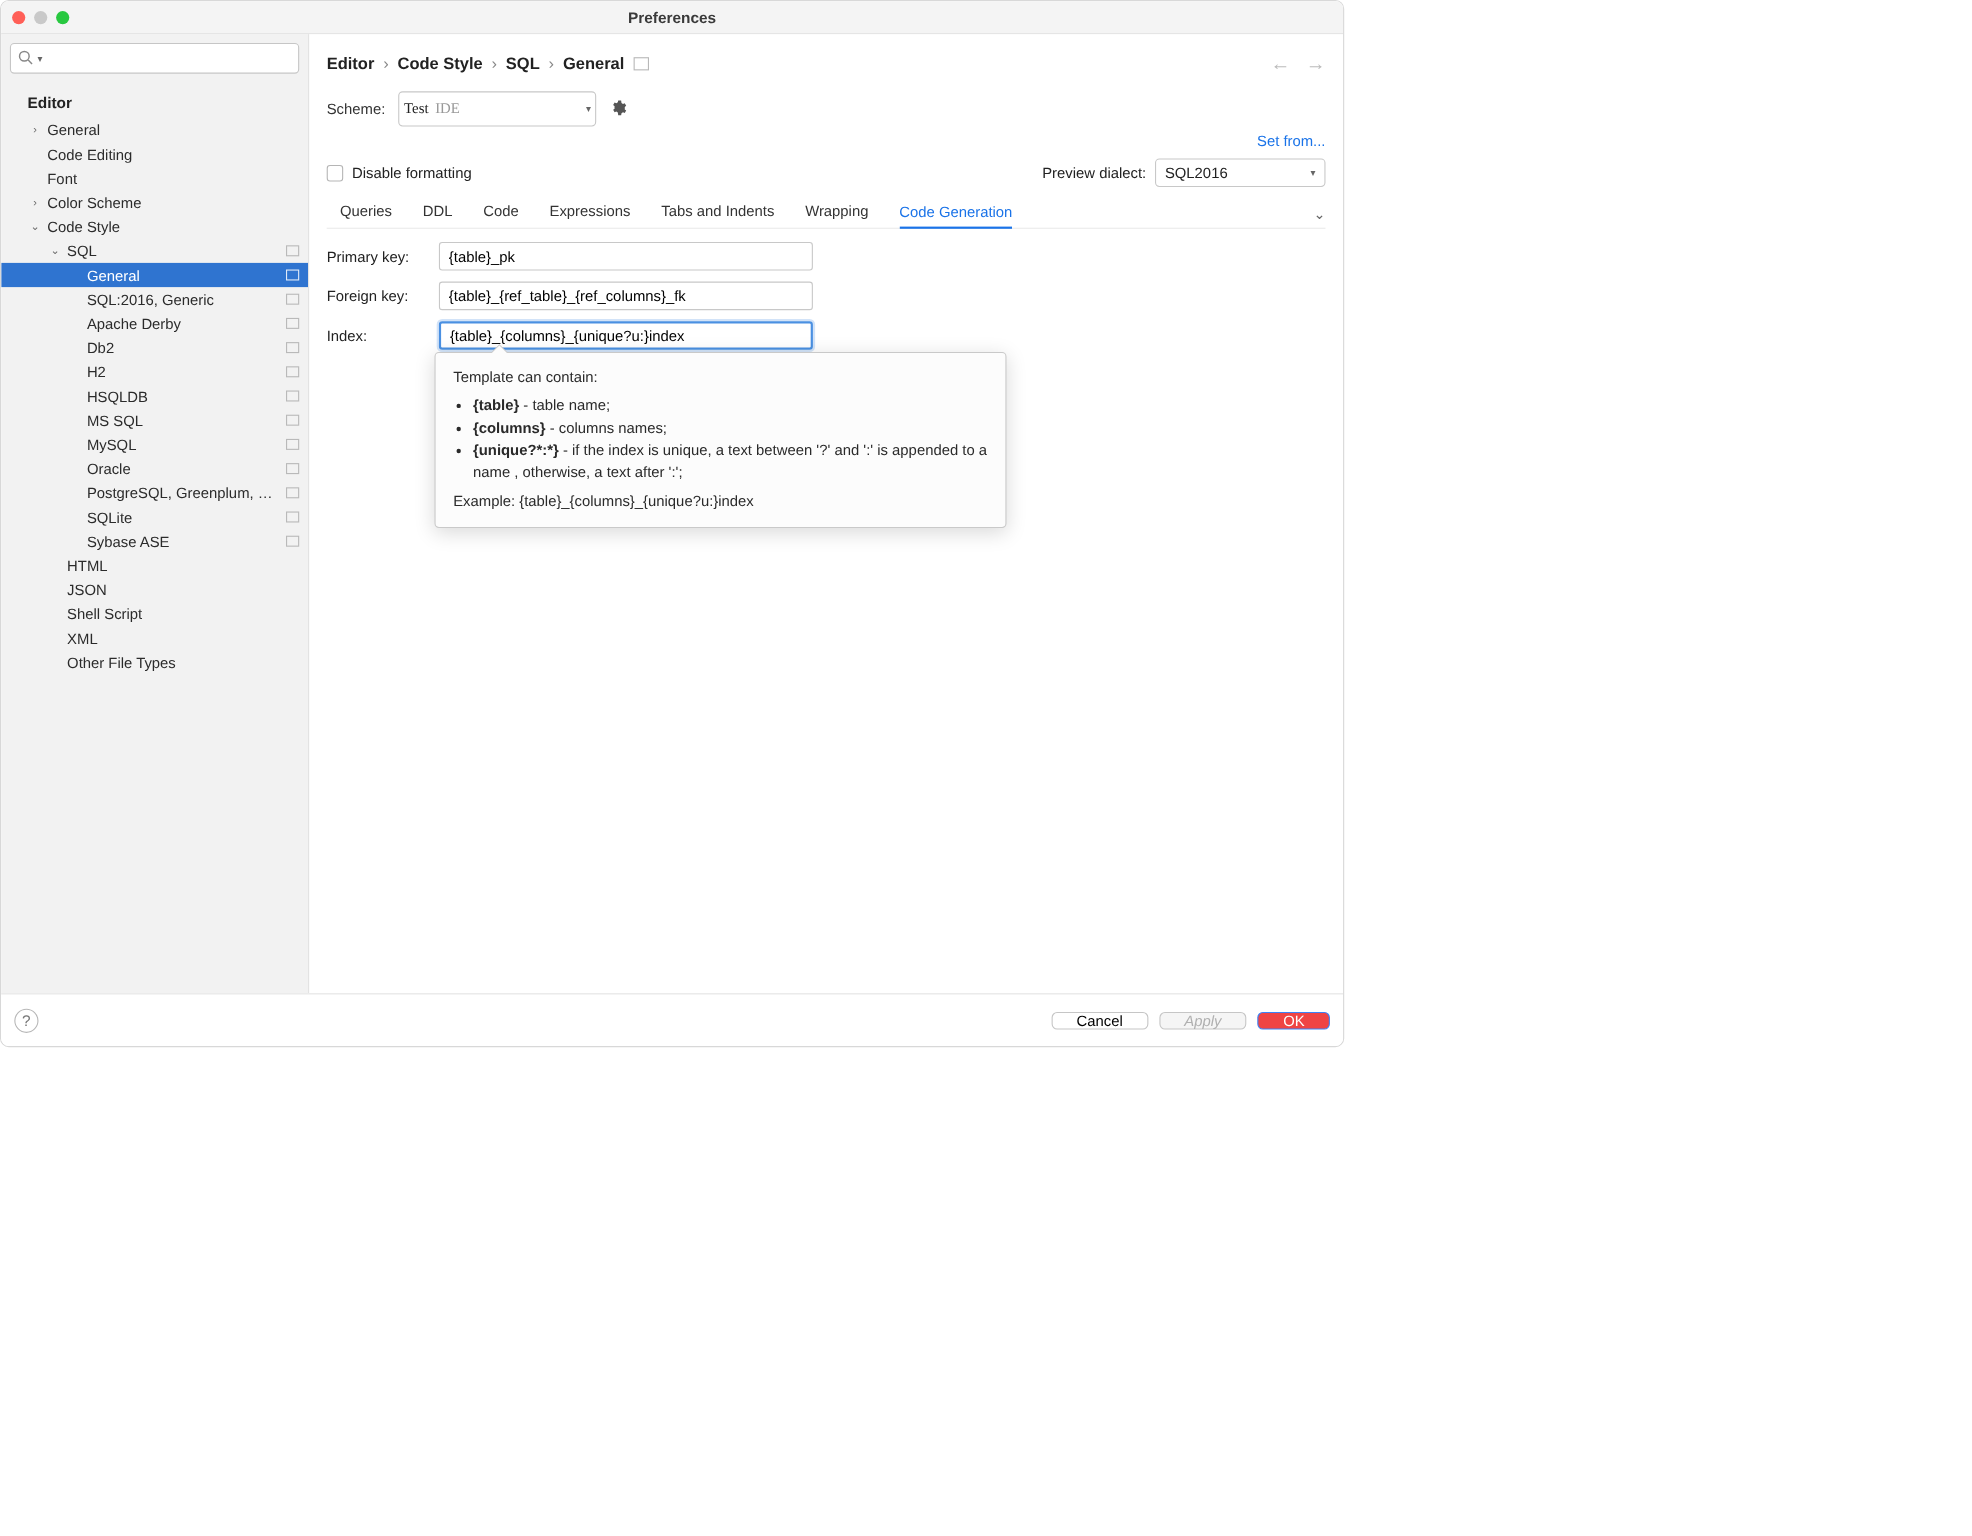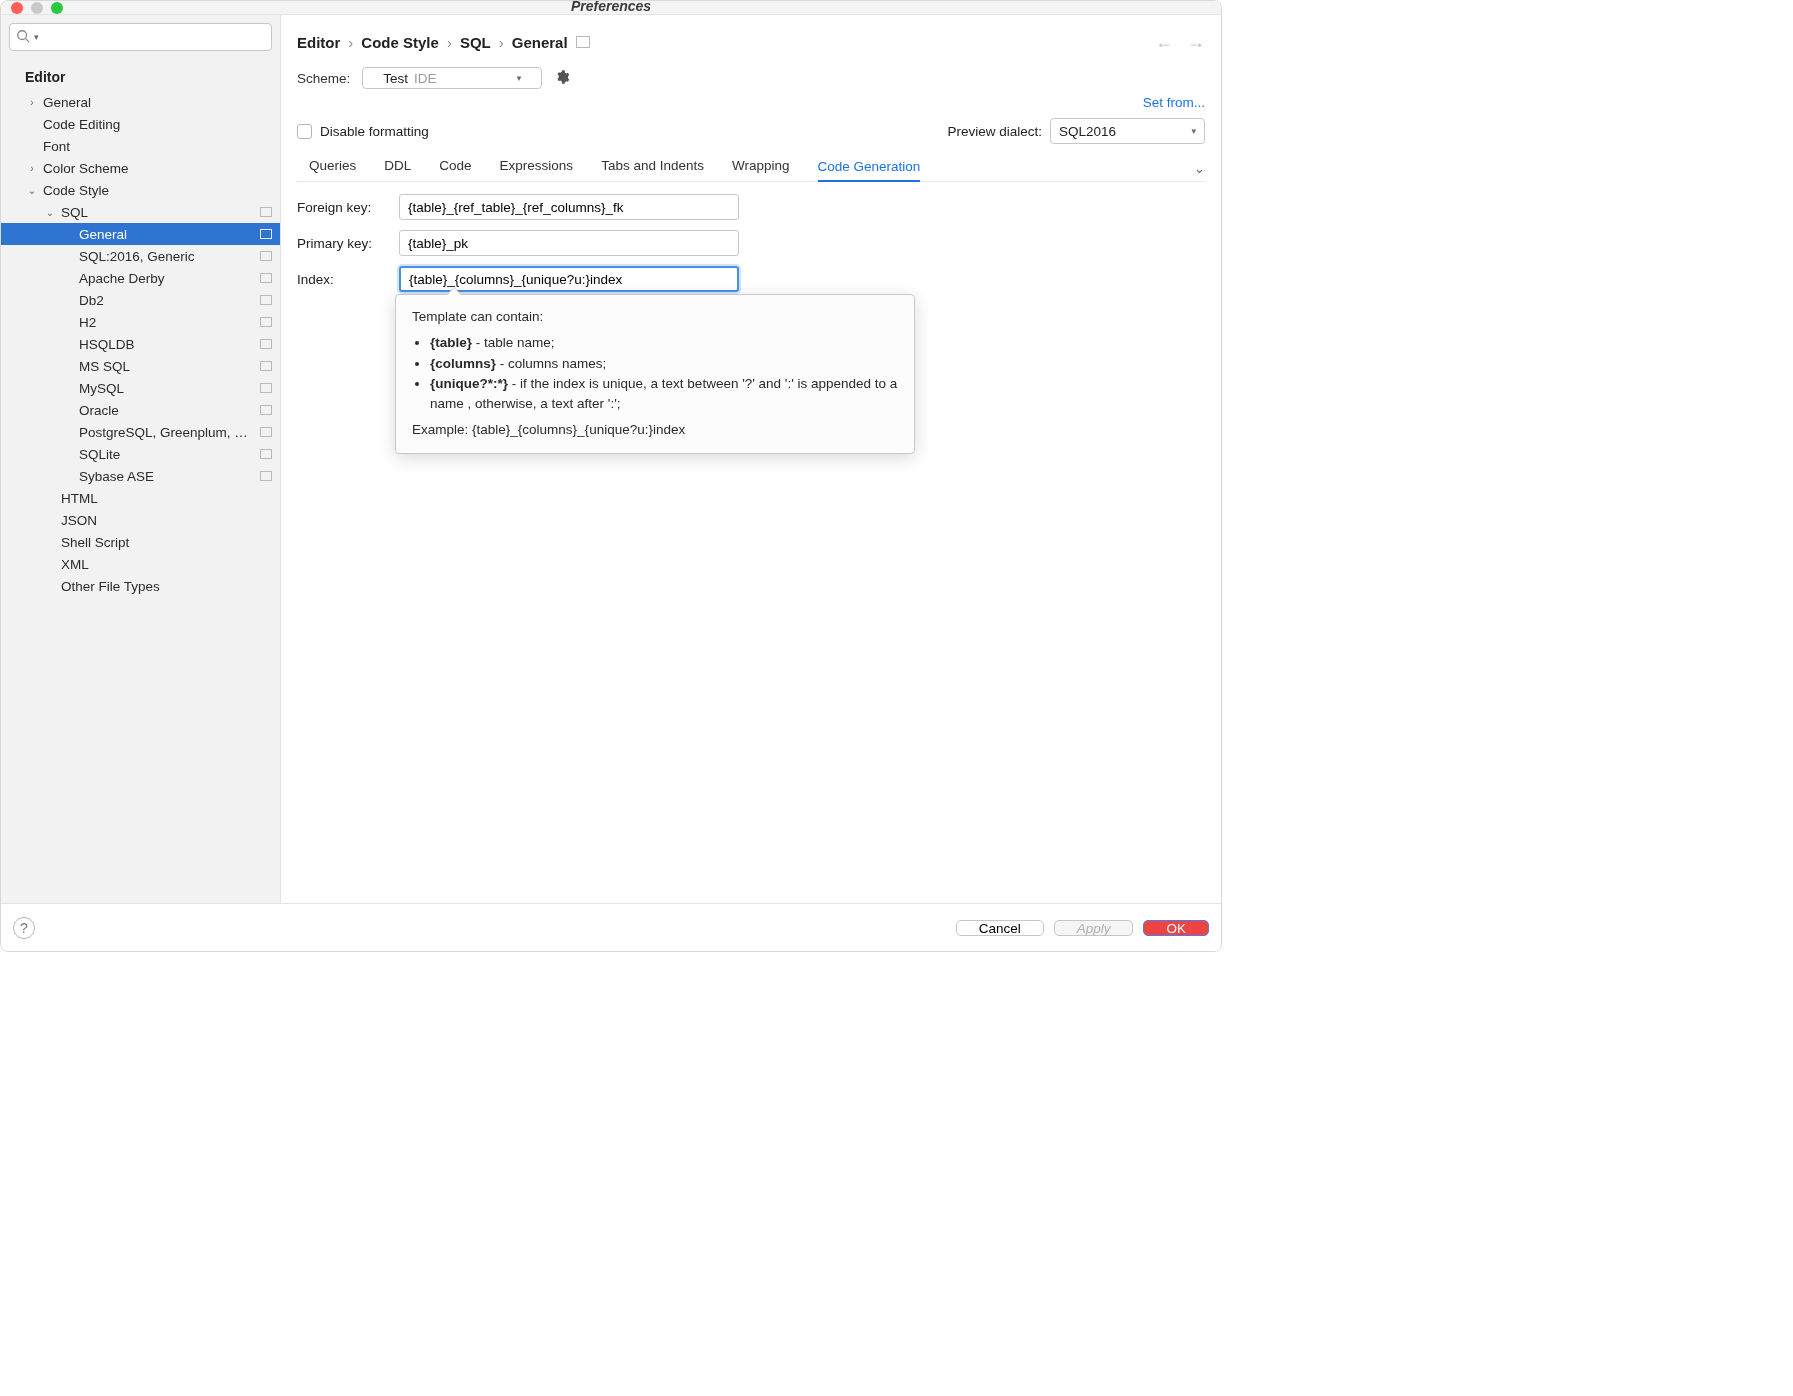--- a/index.html
+++ b/index.html
@@ -12,28 +12,27 @@
     display: flex;
     flex-direction: column;
     height: 952px;
     width: 1222px;
     border: 1px solid #d8d8d8;
     border-radius: 8px;
     overflow: hidden;
   }
   
   .titlebar {
-    height: 14px;
+    height: 30px;
     display:flex;
-    align-items:flex-end;
+    align-items:center;
     background:#f4f4f4;
     border-bottom:1px solid #e5e5e5;
     position: relative;
     padding: 0 10px;
-    font-style: italic;
   }
   .traffic { display:flex; gap:8px; }
   .traffic-dot { width:12px; height:12px; border-radius:50%; }
   .tc-red{background:#ff5f57;}
   .tc-yel{background:#c9c9c9;}
   .tc-grn{background:#28c840;}
   .titlebar-title {
     position:absolute; left:0; right:0; text-align:center;
     font-weight:600; color:#3a3a3a; font-size:14px;
   }
@@ -93,21 +92,21 @@
   .panel-inner { padding: 12px 16px 0 16px; display:flex; flex-direction:column; flex:1; overflow:hidden;}
   .bc-row { display:flex; align-items:center; justify-content:space-between; height:30px;}
   .breadcrumb { display:flex; align-items:center; gap:8px; font-weight:700; font-size:15px;}
   .breadcrumb .sep { color:#888; font-weight:400;}
   .bc-icon { width:14px; height:12px; border:1px solid #888; display:inline-block; opacity:.6;}
   .nav-arrows { display:flex; gap:14px; color:#bcbcbc; font-size:18px; }
   .scheme-row { display:flex; align-items:center; gap:12px; margin-top:10px; font-size:13.5px;}
   .scheme-row label { color:#333; }
   .scheme-select {
     display:flex; align-items:center; justify-content:space-between;
-    border:1px solid #c8c8c8; border-radius:4px; height:22px; width:180px; padding:0 20px; background:#fff;
+    border:1px solid #c8c8c8; border-radius:4px; height:32px; width:180px; padding:0 4px; background:#fff;font-family:Liberation Serif, serif;
   }
   .scheme-select .val { display:flex; gap:6px; }
   .scheme-select .grey{ color:#999; }
   .gear-icon svg{width:16px; height:16px; fill:#555;}
   .setfrom-row { text-align:right; margin-top:6px;}
   .setfrom { color:#1a73e8; font-size:13.5px; }
   .disable-row { display:flex; align-items:center; justify-content:space-between; margin-top:8px; font-size:13.5px;}
   .disable-left { display:flex; align-items:center; gap:8px;}
   .checkbox {
     width:15px; height:15px; border:1px solid #b5b5b5; border-radius:3px; background:#fff;
@@ -382,26 +381,26 @@
           <div class="tab">Code</div>
           <div class="tab">Expressions</div>
           <div class="tab">Tabs and Indents</div>
           <div class="tab">Wrapping</div>
           <div class="tab active">Code Generation</div>
           <div class="tabs-more">⌄</div>
         </div>
 
       <div class="form-area">
         <div class="form-row">
+          <label>Primary key:</label>
+          <input class="text-input" value="{table}_pk" style="">
+        </div>
+        <div class="form-row">
           <label>Foreign key:</label>
           <input class="text-input" value="{table}_{ref_table}_{ref_columns}_fk" style="">
-        </div>
-        <div class="form-row">
-          <label>Primary key:</label>
-          <input class="text-input" value="{table}_pk" style="">
         </div>
         <div class="form-row">
           <label>Index:</label>
           <input class="text-input focused" value="{table}_{columns}_{unique?u:}index" style="">
         </div>
 
         <div class="tooltip">
           <div>Template can contain:</div>
           <ul id="tooltip-list">
               <li><strong>{table}</strong><span> - table name;</span></li>

